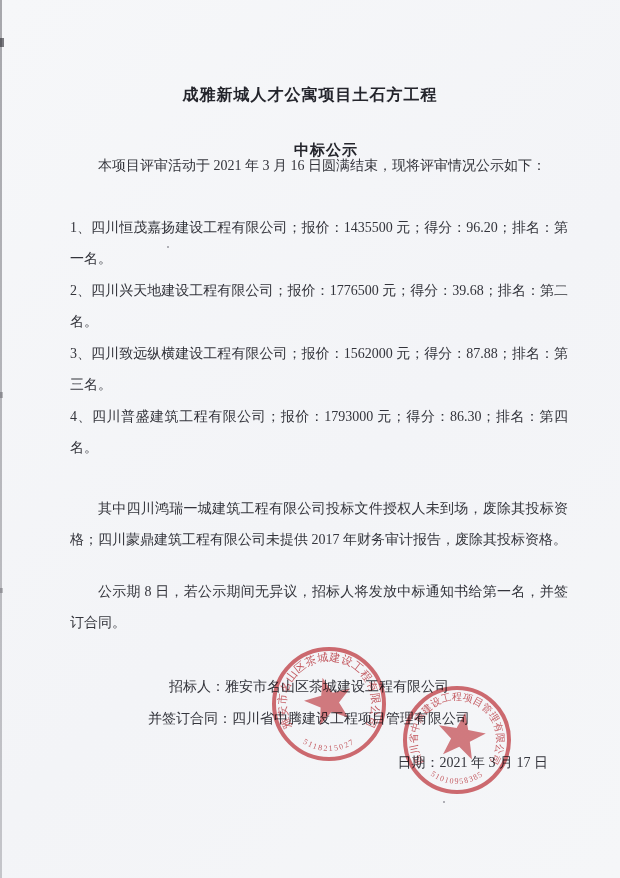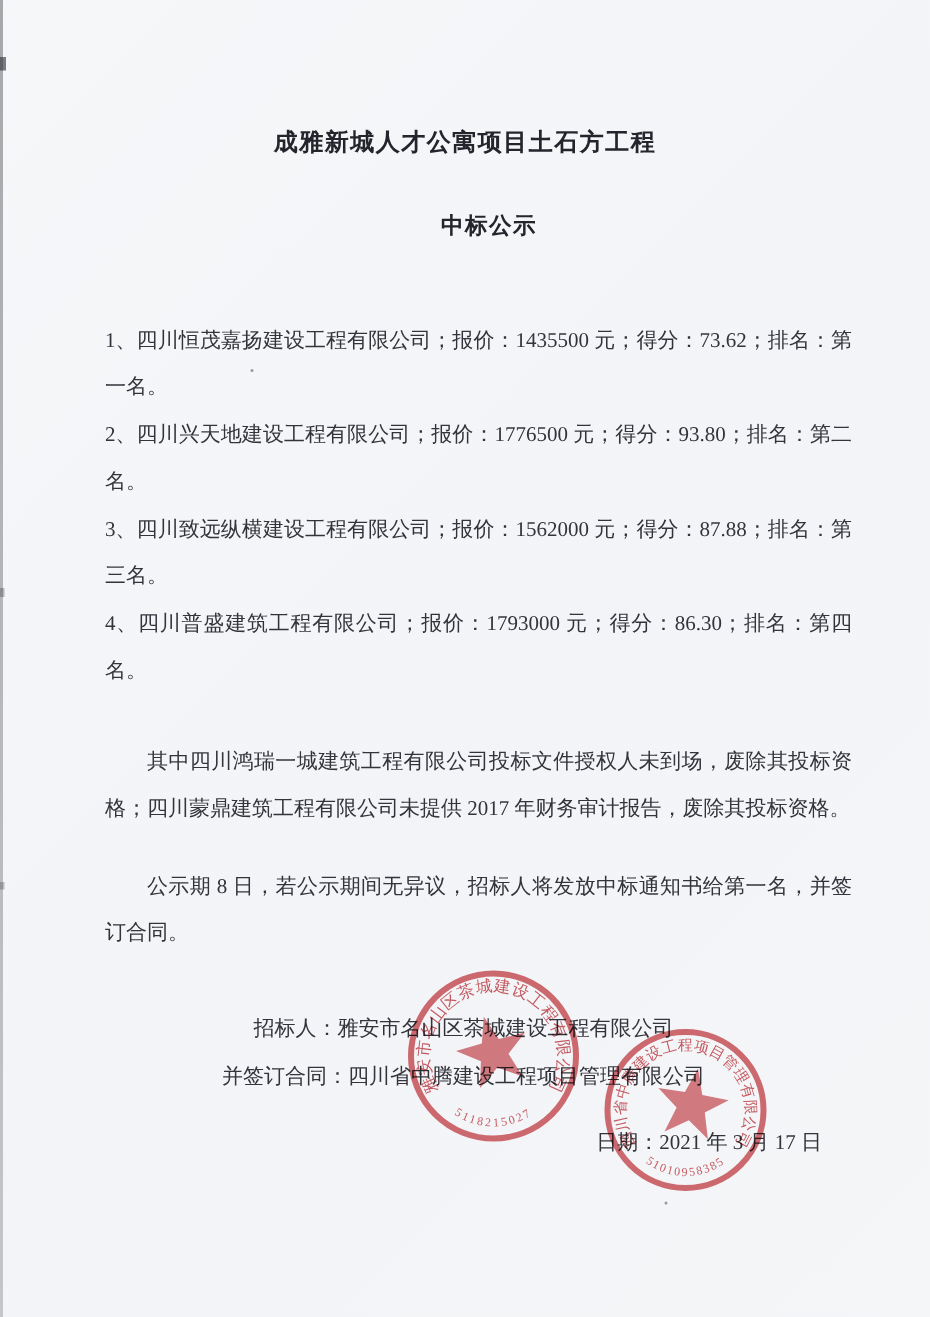--- a/index.html
+++ b/index.html
@@ -60,24 +60,25 @@
   <div class="scan-edge"></div>
   <div class="scan-dash" style="left:0;top:38px;width:4px;height:9px;"></div>
   <div class="scan-dash" style="left:0;top:392px;width:3px;height:6px;opacity:.5;"></div>
   <div class="scan-dash" style="left:0;top:588px;width:3px;height:5px;opacity:.45;"></div>
   <div class="speck" style="left:167px;top:246px;"></div>
   <div class="speck" style="left:443px;top:801px;"></div>
 
   <h1 class="doc-title">成雅新城人才公寓项目土石方工程</h1>
   <h2 class="doc-subtitle">中标公示</h2>
 
+  <p class="para indent intro">本项目评审活动于 2021 年 3 月 16 日圆满结束，现将评审情况公示如下：</p>
 
   <div class="bidder-list" id="bidder-list">
-      <p>1、四川恒茂嘉扬建设工程有限公司；报价：1435500 元；得分：73.62；排名：第一名。</p>
-      <p>2、四川兴天地建设工程有限公司；报价：1776500 元；得分：93.80；排名：第二名。</p>
+      <p>1、四川恒茂嘉扬建设工程有限公司；报价：1435500 元；得分：96.20；排名：第一名。</p>
+      <p>2、四川兴天地建设工程有限公司；报价：1776500 元；得分：39.68；排名：第二名。</p>
       <p>3、四川致远纵横建设工程有限公司；报价：1562000 元；得分：87.88；排名：第三名。</p>
       <p>4、四川普盛建筑工程有限公司；报价：1793000 元；得分：86.30；排名：第四名。</p>
     </div>
 
   <p class="para indent disq">其中四川鸿瑞一城建筑工程有限公司投标文件授权人未到场，废除其投标资格；四川蒙鼎建筑工程有限公司未提供 2017 年财务审计报告，废除其投标资格。</p>
 
   <p class="para indent pub">公示期 8 日，若公示期间无异议，招标人将发放中标通知书给第一名，并签订合同。</p>
 
   <div class="sig-block">
     <p><span>招标人：</span><span>雅安市名山区茶城建设工程有限公司</span></p>

